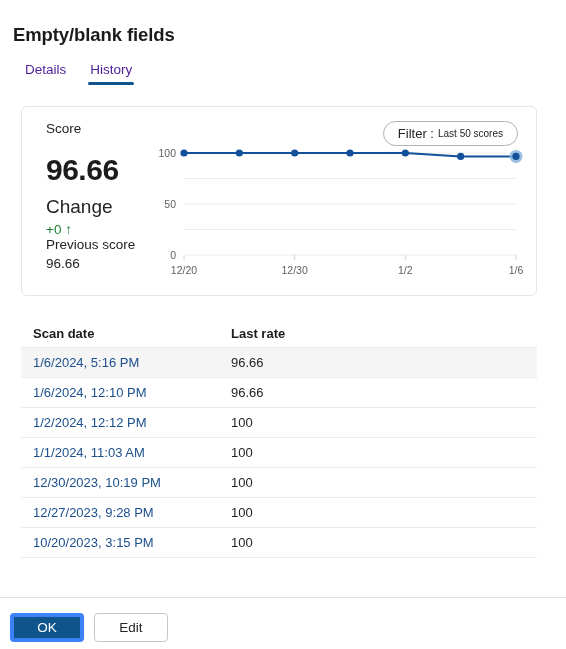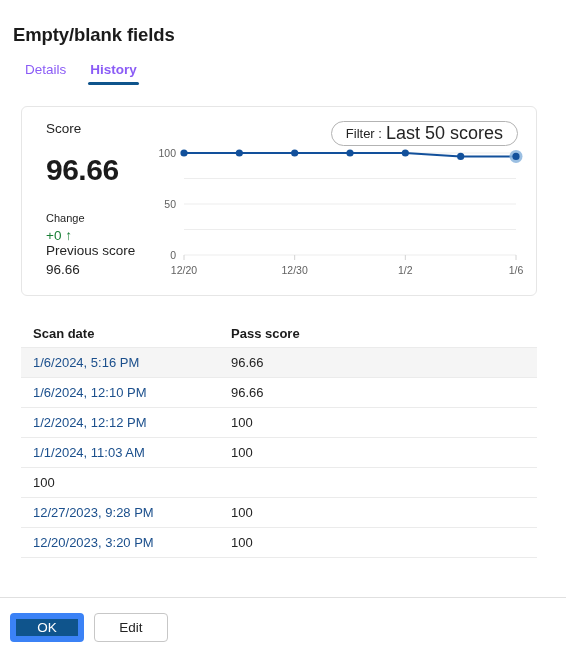--- a/index.html
+++ b/index.html
@@ -19,58 +19,58 @@
     font-size: 18.5px; font-weight: bold; letter-spacing: -0.1px;
     color: #1b1b1b;
   }
   .tabs {
     position: absolute; left: 13px; top: 60px;
     display: flex; align-items: flex-end; gap: 0px;
   }
   .tab {
     position: relative;
     padding: 2px 12px 8px 12px;
-    font-size: 13.5px; color: #8b5cf6;
+    font-size: 13.5px; color: #4c1d95;
     cursor: pointer; white-space: nowrap;
   }
-  .tab.active { font-weight: bold; }
+  .tab.active { font-weight: normal; }
   .tab.active .tab-underline {
     position: absolute; left: 10px; right: 10px; bottom: 0px;
     height: 2.6px; background: #0f548c; border-radius: 2px;
   }
 
   
   .card {
     position: absolute; left: 21px; top: 106px;
     width: 516px; height: 190px;
     border: 1px solid #e6e6e6; border-radius: 6px;
     background: #ffffff;
   }
   .score-block { position: absolute; left: 24px; top: 14px; width: 120px; }
   .score-label { font-size: 13.5px; color: #242424; margin-bottom: 17px; }
   .score-value {
     font-size: 30px; font-weight: bold; color: #1b1b1b;
     letter-spacing: -0.5px; line-height: 1.15; margin-top: 2px;
   }
-  .change-label { font-size: 11px; color: #242424; margin-top: 24px; }
+  .change-label { font-size: 19px; color: #242424; margin-top: 8px; }
   .change-value { font-size: 13.5px; color: #1a7f37; margin-top: 4px; }
   .prev-label { font-size: 13.5px; color: #242424; }
   .prev-value { font-size: 13.5px; color: #242424; margin-top: 4px; }
 
   
   .filter-pill {
     position: absolute; right: 18px; top: 14px;
     height: 25px; padding: 8px 14px;
     display: flex; align-items: center; gap: 4px;
     border: 1px solid #b3b3b3; border-radius: 14px;
     background: #fff; cursor: pointer;
     font-size: 12.5px; color: #242424;
   }
   .filter-pill .fkey { font-size: 13px; }
-  .filter-pill .fval { font-size: 18px; text-align: center; }
+  .filter-pill .fval { font-size: 10px; text-align: center; }
 
   
   .chart { position: absolute; left: 128px; top: 38px; width: 376px; height: 140px; }
   .chart svg { display: block; }
 
   
   .table { position: absolute; left: 21px; top: 320px; width: 516px; }
   .trow {
     display: flex; align-items: center;
     height: 30px;
@@ -96,21 +96,21 @@
   .footer {
     position: absolute; left: 10px; top: 613px;
     display: flex; gap: 10px; align-items: center;
   }
   .btn {
     height: 29px; min-width: 74px;
     display: flex; align-items: center; justify-content: center;
     font-size: 13.5px; border-radius: 4px; cursor: pointer;
     padding: 0 16px;
   }
-  .btn-primary { background: #0f548c; color: #ffffff; border: 6px solid #3b82f6; }
+  .btn-primary { background: #0f548c; color: #ffffff; border: 4px solid #3b82f6; }
   .btn-secondary { background: #ffffff; color: #242424; border: 1px solid #c7c7c7; }
 </style>
 </head>
 <body>
 
 <div class="page">
 
   <div class="title">Empty/blank fields</div>
 
   <div class="tabs">
@@ -167,48 +167,49 @@
           <circle cx="366" cy="11.406800000000004" r="6.5" fill="#8ab4dd" opacity="0.85"></circle>
           <circle cx="366" cy="11.406800000000004" r="3.6" fill="#12509b"></circle>
         </svg>
     </div>
 
   </div>
 
   <div class="table">
     <div class="trow head">
       <div class="cell-date">Scan date</div>
-      <div class="cell-rate">Pass score</div>
+      <div class="cell-rate">Last rate</div>
     </div>
     <div id="table-body">
         <div class="trow selected">
           <div class="cell-date">1/6/2024, 5:16 PM</div>
           <div class="cell-rate">96.66</div>
         </div>
         <div class="trow">
           <div class="cell-date">1/6/2024, 12:10 PM</div>
           <div class="cell-rate">96.66</div>
         </div>
         <div class="trow">
           <div class="cell-date">1/2/2024, 12:12 PM</div>
           <div class="cell-rate">100</div>
         </div>
         <div class="trow">
           <div class="cell-date">1/1/2024, 11:03 AM</div>
           <div class="cell-rate">100</div>
         </div>
         <div class="trow">
+          <div class="cell-date">12/30/2023, 10:19 PM</div>
           <div class="cell-rate">100</div>
         </div>
         <div class="trow">
           <div class="cell-date">12/27/2023, 9:28 PM</div>
           <div class="cell-rate">100</div>
         </div>
         <div class="trow">
-          <div class="cell-date">12/20/2023, 3:20 PM</div>
+          <div class="cell-date">10/20/2023, 3:15 PM</div>
           <div class="cell-rate">100</div>
         </div>
       </div>
   </div>
 
   <div class="footer-sep"></div>
 
   <div class="footer">
     <div class="btn btn-primary">OK</div>
     <div class="btn btn-secondary">Edit</div>

